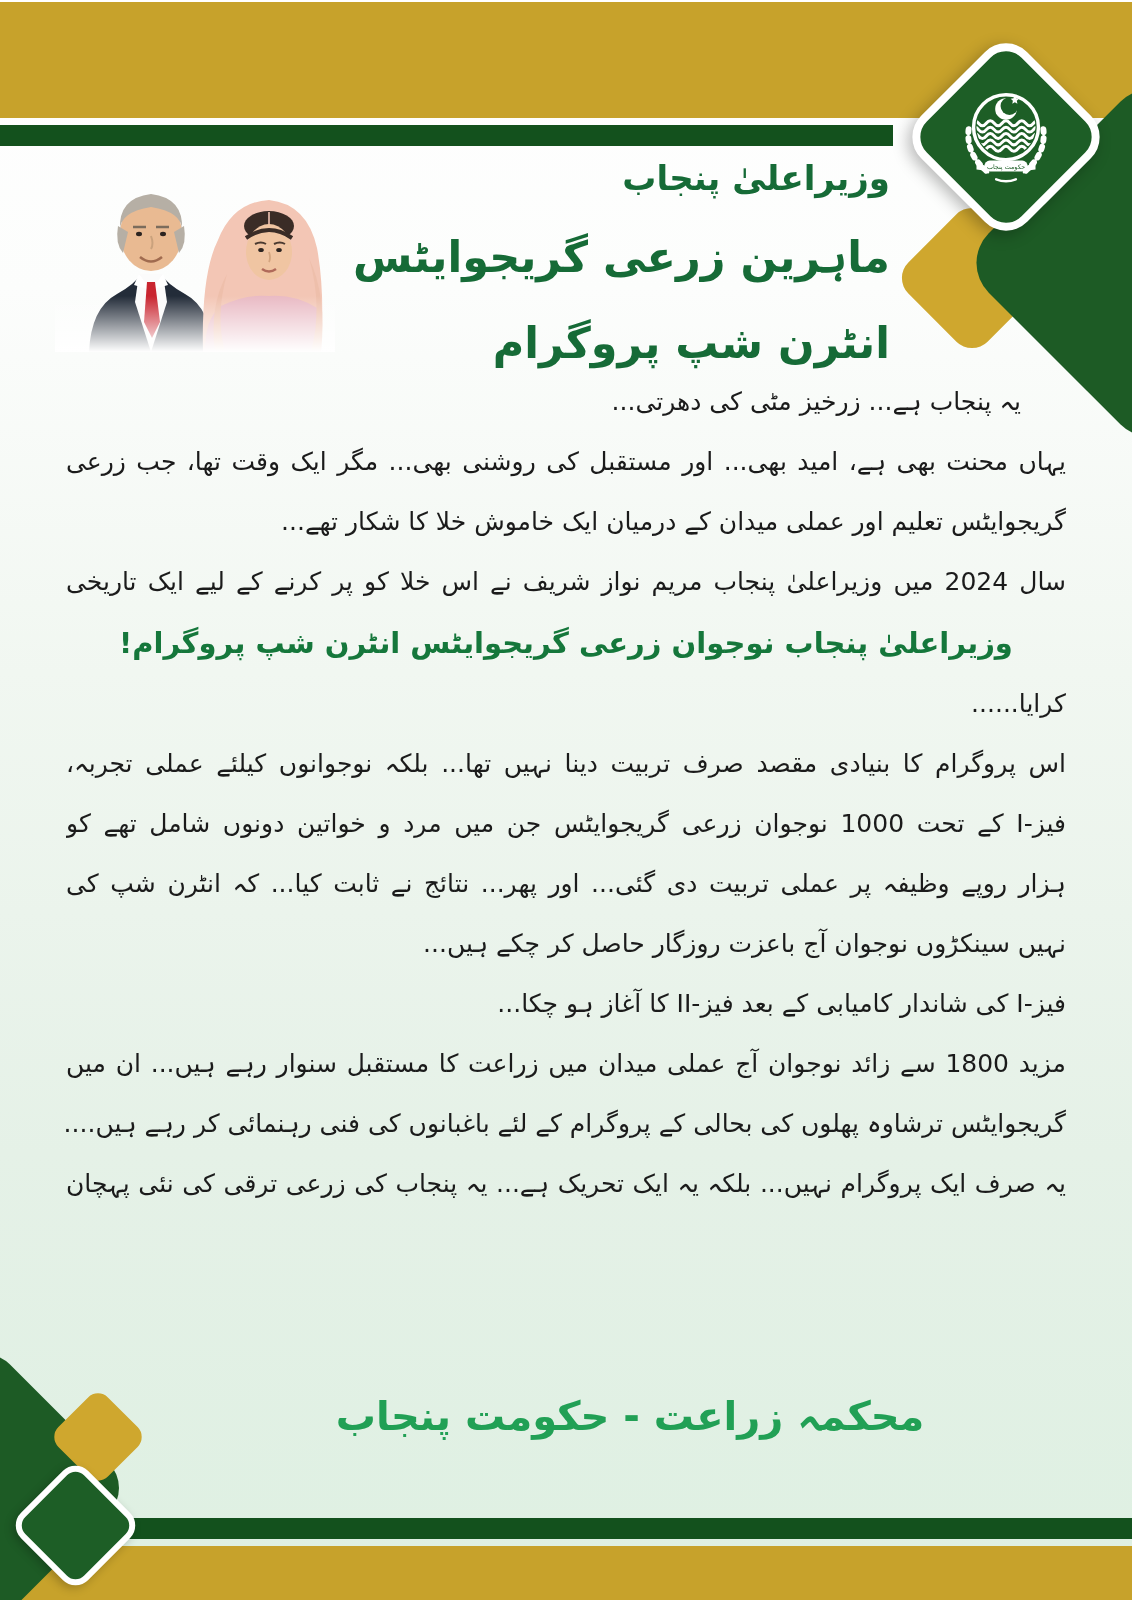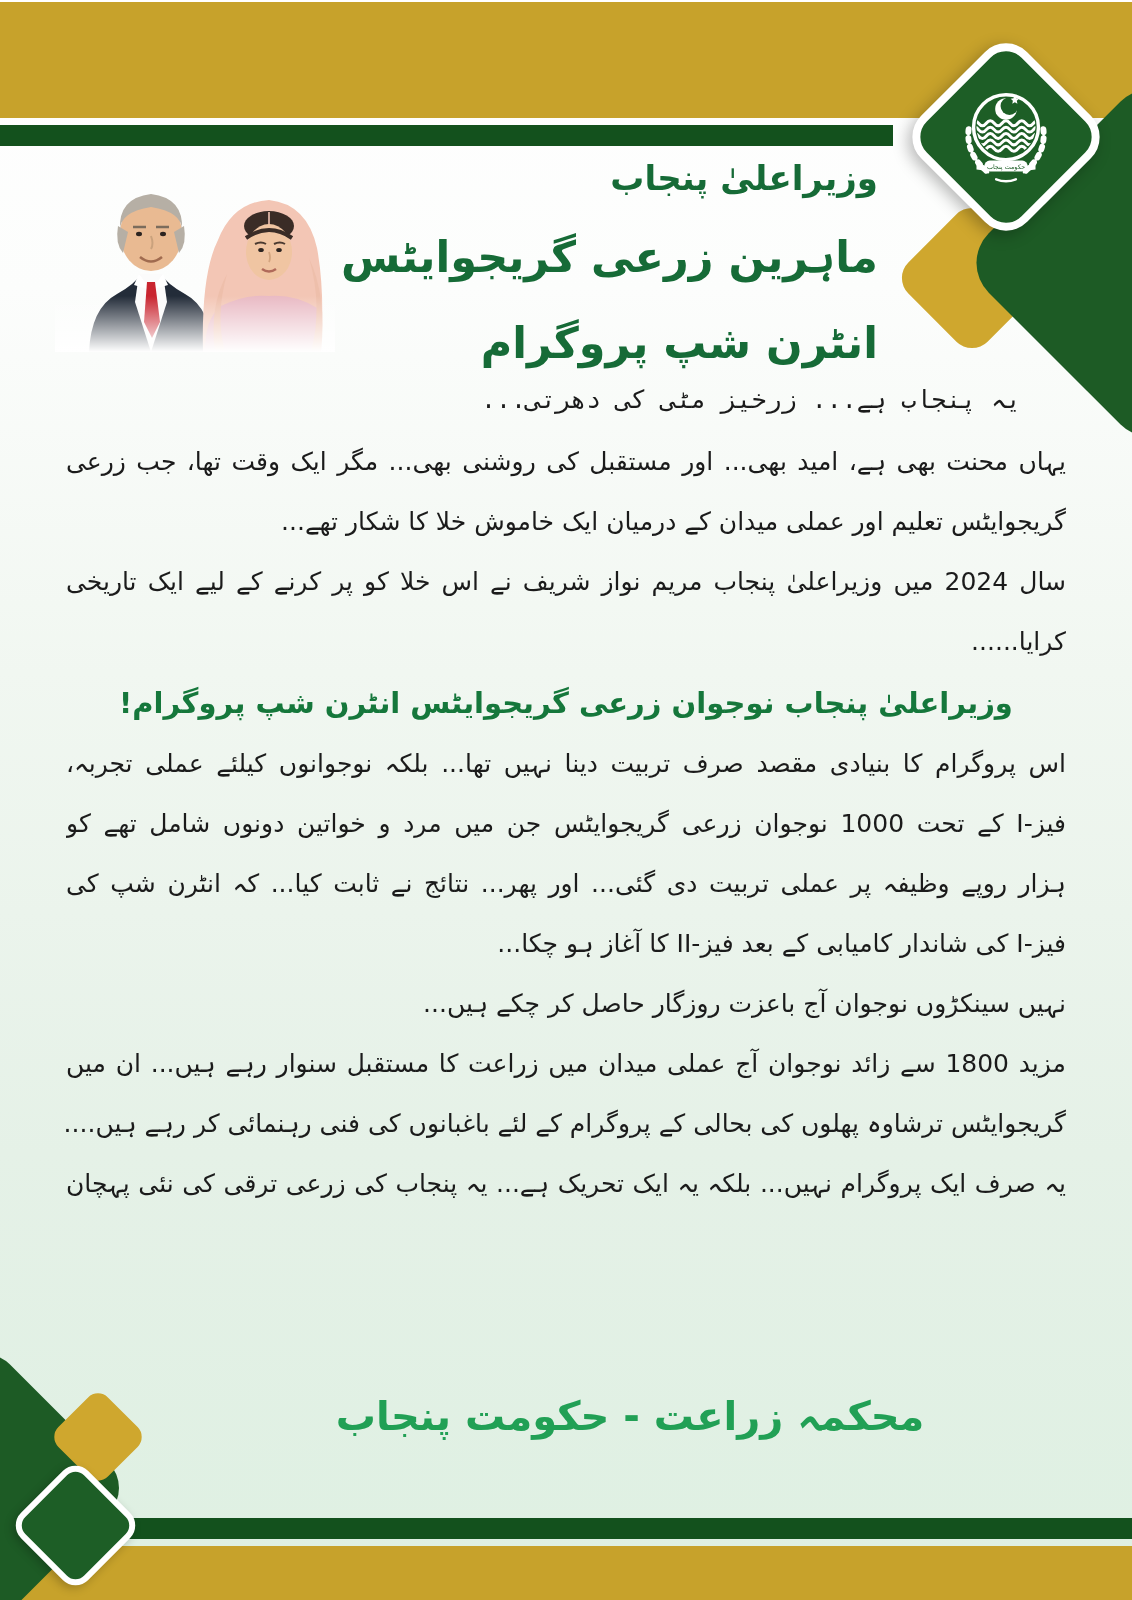--- a/index.html
+++ b/index.html
@@ -28,21 +28,21 @@
     display:flex;align-items:center;justify-content:center;
   }
   .logo-diamond svg{transform:rotate(-45deg);}
   .bl-green{left:-120px;top:1383px;width:210px;height:210px;border-radius:35px;background:#1d5b25;z-index:2;}
   .bl-gold{left:63px;top:1402px;width:70px;height:70px;border-radius:14px;background:#cfa72e;z-index:3;}
   .bl-bordered{left:28px;top:1478px;width:95px;height:95px;border-radius:18px;background:#1d5e26;border:6px solid #ffffff;z-index:4;box-shadow:0 4px 10px rgba(0,0,0,.22);}
   
   .photo{position:absolute;left:55px;top:156px;width:280px;height:196px;z-index:5;}
   
   .title-block{
-    position:absolute;left:318px;top:142px;width:560px;z-index:5;
+    position:absolute;left:330px;top:142px;width:560px;z-index:5;
     direction:rtl;text-align:right;color:#166b37;
   }
   .title-line1{font-size:34px;font-weight:bold;line-height:72px;height:72px;}
   .title-line2{font-size:43px;font-weight:bold;line-height:86px;height:86px;}
   
   .body-text{
     position:absolute;left:66px;top:372px;width:1000px;z-index:5;
     direction:rtl;color:#1b1b1b;overflow:hidden;
   }
   .line{height:60px;line-height:60px;font-size:25px;overflow:hidden;}
@@ -151,31 +151,31 @@
     </g>
     <rect x="0" y="140" width="280" height="56" fill="url(#fadeGrad)"></rect>
   </svg>
 
   <div class="title-block">
     <div class="title-line1">وزیراعلیٰ پنجاب</div>
     <div class="title-line2">ماہرین زرعی گریجوایٹس انٹرن شپ پروگرام</div>
   </div>
 
   <div class="body-text">
-      <div class="line align-right" style="padding-right: 45px; font-family: Liberation Mono, monospace;">یہ پنجاب ہے... زرخیز مٹی کی دھرتی...</div>
+      <div class="line align-right" style="padding-right: 45px;">یہ پنجاب ہے... زرخیز مٹی کی دھرتی...</div>
       <div class="line align-full">یہاں محنت بھی ہے، امید بھی... اور مستقبل کی روشنی بھی... مگر ایک وقت تھا، جب زرعی جامعات کے ہونہار</div>
       <div class="line align-left">گریجوایٹس تعلیم اور عملی میدان کے درمیان ایک خاموش خلا کا شکار تھے...</div>
       <div class="line align-full">سال 2024 میں وزیراعلیٰ پنجاب مریم نواز شریف نے اس خلا کو پر کرنے کے لیے ایک تاریخی فیصلہ کیا اور متعارف</div>
+      <div class="line align-center heading-line">وزیراعلیٰ پنجاب نوجوان زرعی گریجوایٹس انٹرن شپ پروگرام!</div>
       <div class="line align-left" style="padding-left: 290px;">کرایا......</div>
-      <div class="line align-center heading-line">وزیراعلیٰ پنجاب نوجوان زرعی گریجوایٹس انٹرن شپ پروگرام!</div>
       <div class="line align-full">اس پروگرام کا بنیادی مقصد صرف تربیت دینا نہیں تھا... بلکہ نوجوانوں کیلئے عملی تجربہ، روزگار سمیت پنجاب کو تربیت</div>
       <div class="line align-full">فیز-I کے تحت 1000 نوجوان زرعی گریجوایٹس جن میں مرد و خواتین دونوں شامل تھے کو محکمہ زراعت کے تحت ماہانہ 60</div>
       <div class="line align-full">ہزار روپے وظیفہ پر عملی تربیت دی گئی... اور پھر... نتائج نے ثابت کیا... کہ انٹرن شپ کی تکمیل کے بعد درجنوں</div>
+      <div class="line align-left">نہیں سینکڑوں نوجوان آج باعزت روزگار حاصل کر چکے ہیں...</div>
       <div class="line align-left">فیز-I کی شاندار کامیابی کے بعد فیز-II کا آغاز ہو چکا...</div>
-      <div class="line align-left">نہیں سینکڑوں نوجوان آج باعزت روزگار حاصل کر چکے ہیں...</div>
       <div class="line align-full">مزید 1800 سے زائد نوجوان آج عملی میدان میں زراعت کا مستقبل سنوار رہے ہیں... ان میں سے 100 زرعی</div>
       <div class="line align-left">گریجوایٹس ترشاوہ پھلوں کی بحالی کے پروگرام کے لئے باغبانوں کی فنی رہنمائی کر رہے ہیں.....</div>
       <div class="line align-full">یہ صرف ایک پروگرام نہیں... بلکہ یہ ایک تحریک ہے... یہ پنجاب کی زرعی ترقی کی نئی پہچان ہے... جہاں پر یہ نوجوان</div>
     </div>
 
   <div class="footer-text">
     <span class="footer-inner">محکمہ زراعت - حکومت پنجاب</span>
   </div>
 
 </div>

